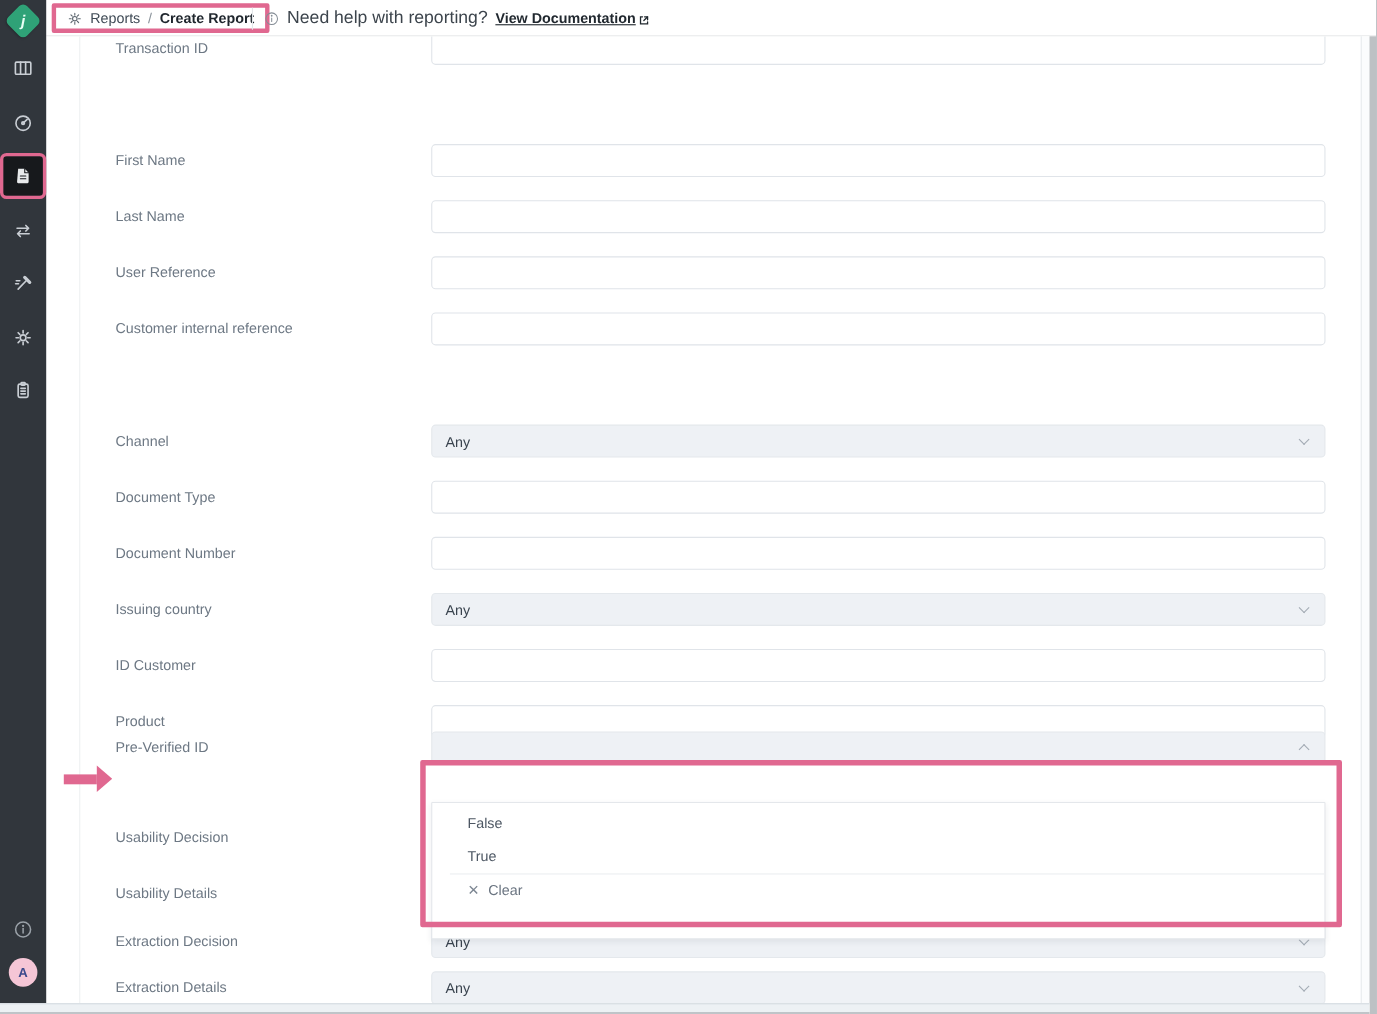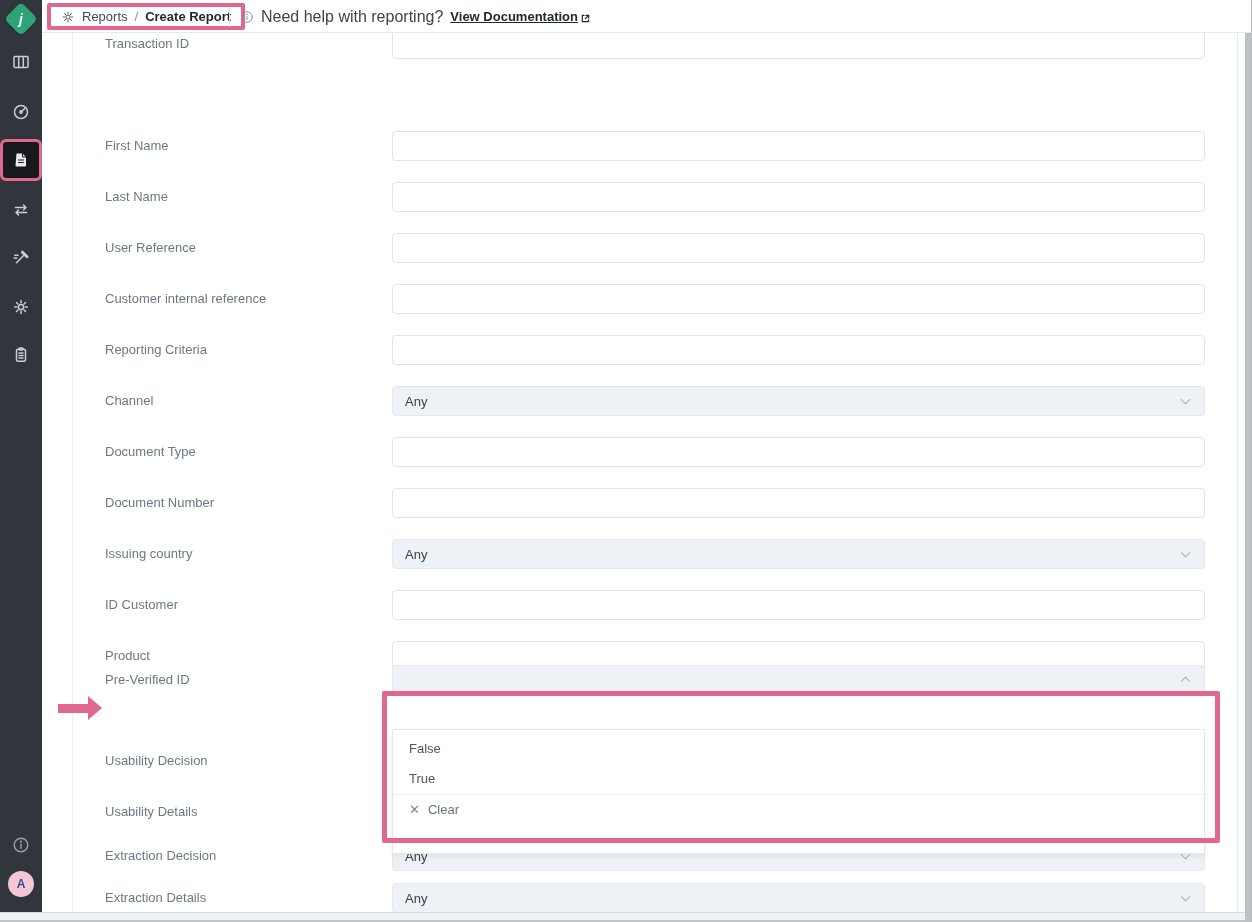--- a/index.html
+++ b/index.html
@@ -36,21 +36,21 @@
   .col-line{position:absolute;left:30px;top:0;bottom:0;width:1px;background:#eef0f2;}
   .row{position:absolute;left:0;width:100%;height:30px;}
   .lbl{position:absolute;left:63px;top:0;line-height:30px;font-size:13px;color:#6d7884;white-space:nowrap;}
   .txt{position:absolute;left:350px;top:0;width:813px;height:30px;border:1px solid #e0e4e9;border-radius:4px;background:#fff;padding:0 12px;font-size:13px;color:#39434e;outline:none;}
   .sel{position:absolute;left:350px;top:0;width:813px;height:30px;border:1px solid #e4e8ec;border-radius:4px;background:#eef1f5;padding:0 12px;font-size:13px;color:#39434e;display:flex;align-items:center;cursor:pointer;}
   .chev{position:absolute;right:15px;top:50%;width:7px;height:7px;border-right:1.6px solid #a3abb4;border-bottom:1.6px solid #a3abb4;}
   .chev.down{transform:translateY(-70%) rotate(45deg);}
   .chev.up{transform:translateY(-30%) rotate(-135deg);}
 
   
-  .menu{position:absolute;left:350px;top:696px;width:813px;height:125px;background:#fff;border:1px solid #e4e7eb;border-radius:1px;box-shadow:0 2px 6px rgba(40,50,60,.08);z-index:15;padding-top:4px;}
+  .menu{position:absolute;left:350px;top:696px;width:813px;height:125px;background:#fff;border:1px solid #e4e7eb;border-radius:1px;box-shadow:0 2px 6px rgba(40,50,60,.08);z-index:15;padding-top:4px;padding-left:16px;}
   .menu-item{height:30px;line-height:30px;padding:0 16px;font-size:13px;color:#4d5763;cursor:pointer;}
   .menu-divider{height:1px;background:#eceef1;margin:0;}
   .menu-item.clear{color:#6a7480;display:flex;align-items:center;gap:8px;}
   .menu-item.clear .x{font-size:13px;color:#7c8692;}
 
   
   .ann-box-dropdown{position:absolute;left:340px;top:658px;width:838px;height:152px;border:5px solid #e06890;border-radius:2px;z-index:20;pointer-events:none;}
   .ann-arrow-shaft{position:absolute;left:16px;top:671px;width:30px;height:9px;background:#e06890;z-index:20;}
   .ann-arrow-head{position:absolute;left:46px;top:663px;width:0;height:0;border-left:14px solid #e06890;border-top:12px solid transparent;border-bottom:12px solid transparent;z-index:20;}
 
@@ -179,24 +179,20 @@
       <input class="txt" value="" style="">
     </div>
     <div class="row" style="top:200px">
       <span class="lbl">User Reference</span>
       <input class="txt" value="" style="">
     </div>
     <div class="row" style="top:251px">
       <span class="lbl">Customer internal reference</span>
       <input class="txt" value="" style="">
     </div>
-    <div class="row" style="top:302px">
-      <span class="lbl">Reporting Criteria</span>
-      <input class="txt" value="" style="">
-    </div>
     <div class="row" style="top:353px">
       <span class="lbl">Channel</span>
       <div class="sel">
         <span>Any</span>
         <span class="chev down"></span>
       </div>
     </div>
     <div class="row" style="top:404px">
       <span class="lbl">Document Type</span>
       <input class="txt" value="" style="">

